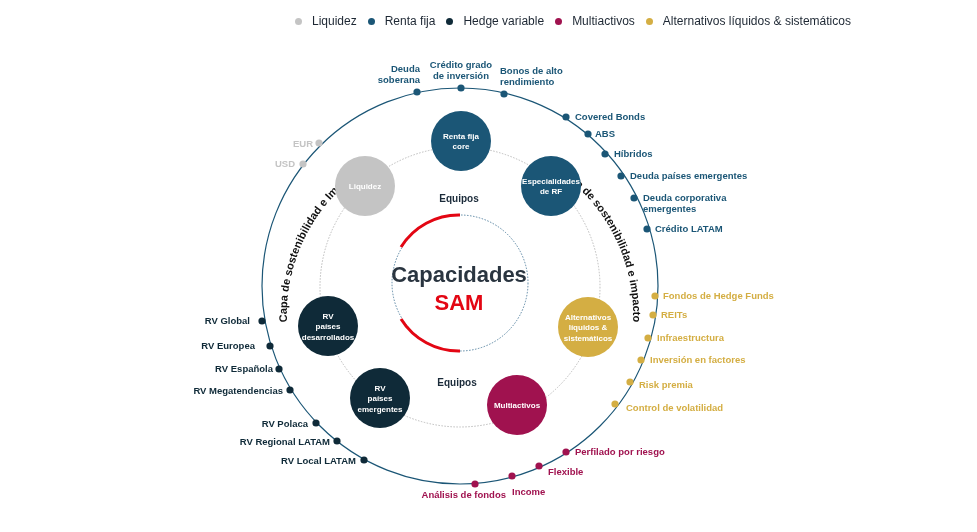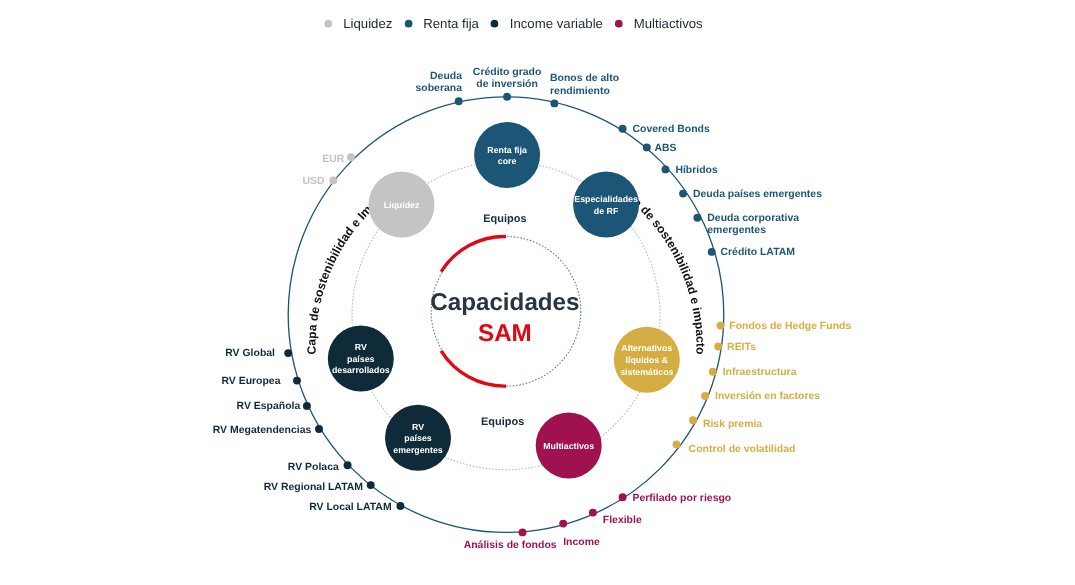--- a/index.html
+++ b/index.html
@@ -20,25 +20,29 @@
   <div class="legend-item">
     <span class="legend-dot" style="background:#c4c4c4"></span>
     <span>Liquidez</span>
   </div>
   <div class="legend-item">
     <span class="legend-dot" style="background:#1b5676"></span>
     <span>Renta fija</span>
   </div>
   <div class="legend-item">
     <span class="legend-dot" style="background:#0f2a38"></span>
-    <span>Income variable</span>
+    <span>Hedge variable</span>
   </div>
   <div class="legend-item">
     <span class="legend-dot" style="background:#a0124f"></span>
     <span>Multiactivos</span>
+  </div>
+  <div class="legend-item">
+    <span class="legend-dot" style="background:#d4ae43"></span>
+    <span>Alternativos líquidos &amp; sistemáticos</span>
   </div>
 </div>
 
 <svg id="diagram" width="977" height="532" viewBox="0 0 977 532">
   <defs>
     <path id="leftArc" d="M 288 335 A 175 175 0 0 1 372 165"></path>
     <path id="rightArc" d="M 548 165 A 175 175 0 0 1 632 335"></path>
   </defs>
 
   <circle cx="460" cy="286" r="198" fill="none" stroke="#1b5676" stroke-width="1.2"></circle>

